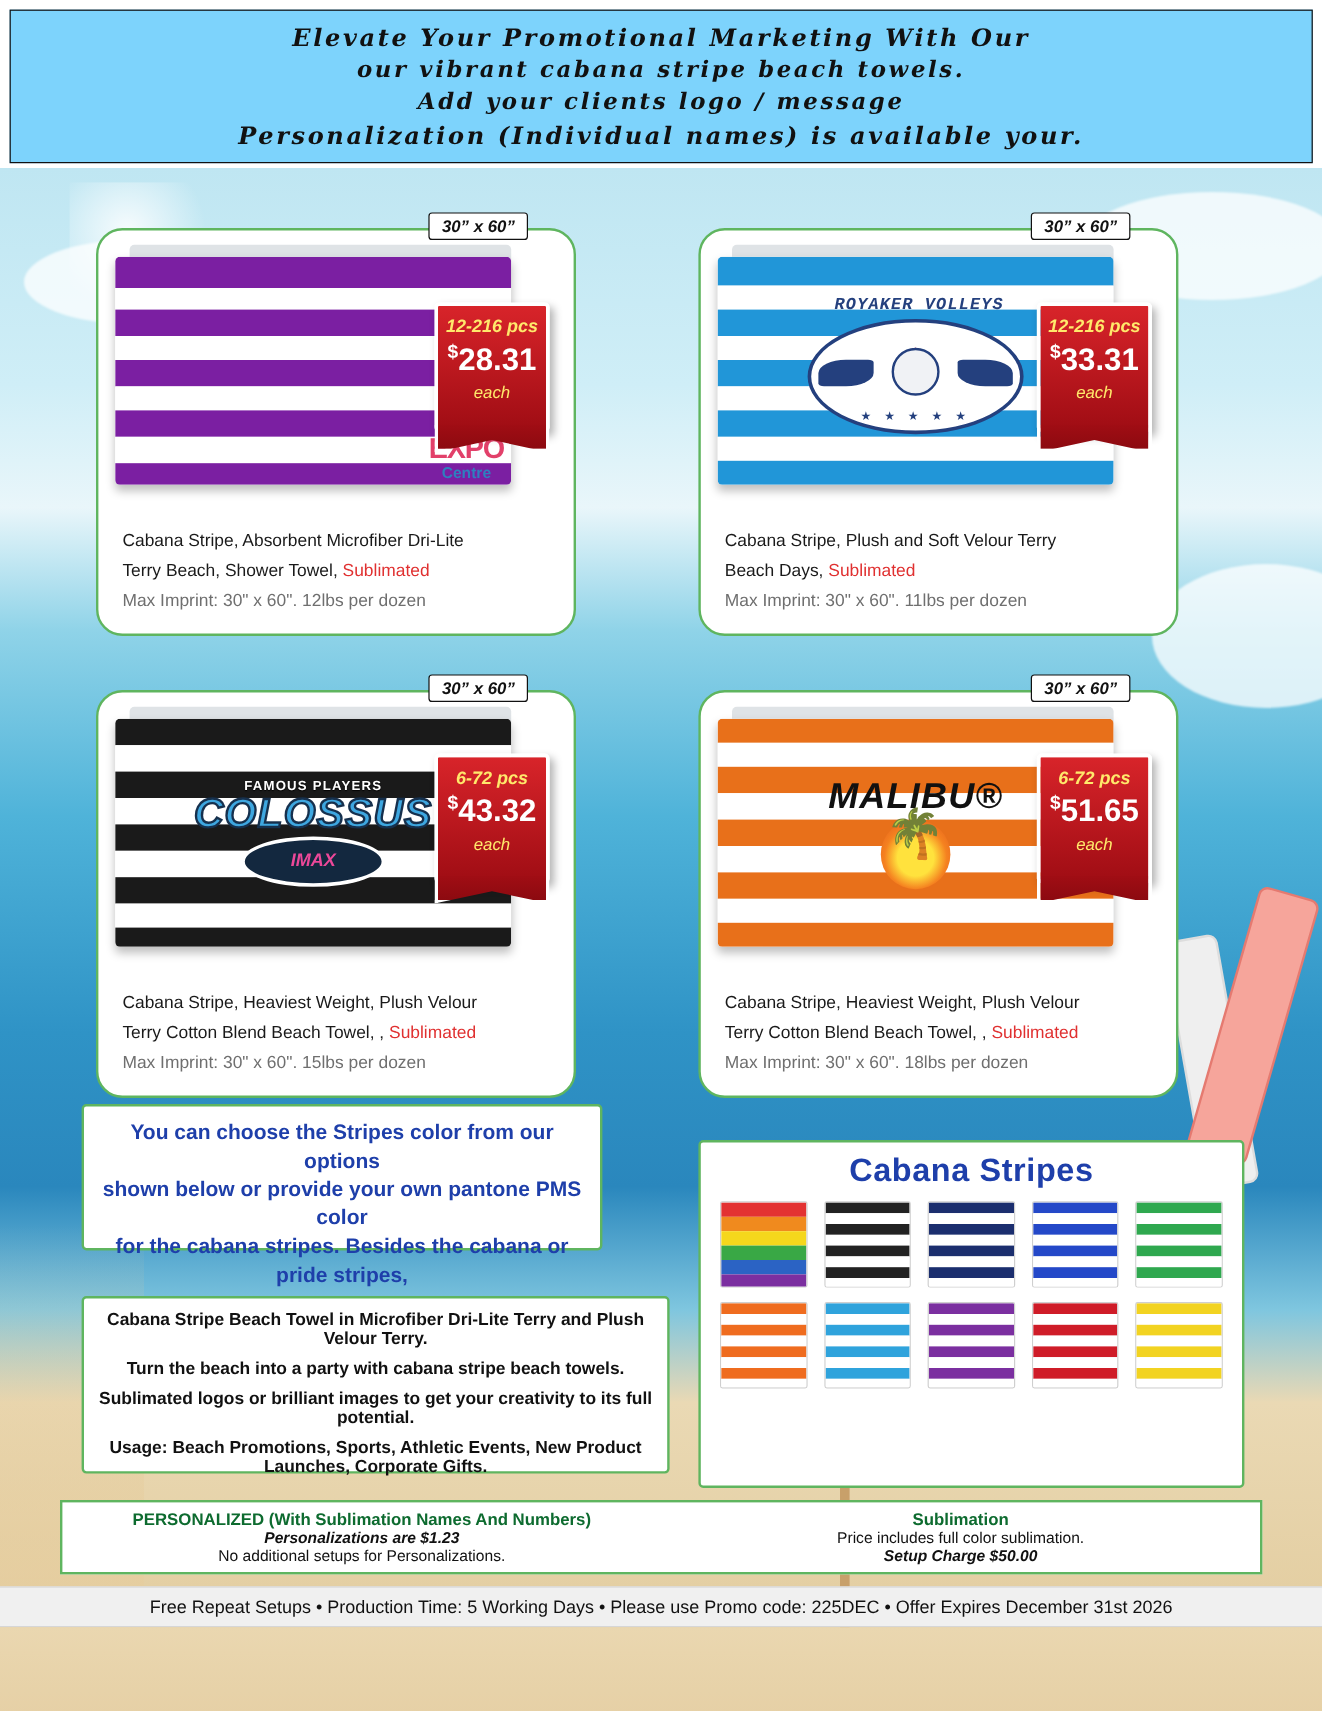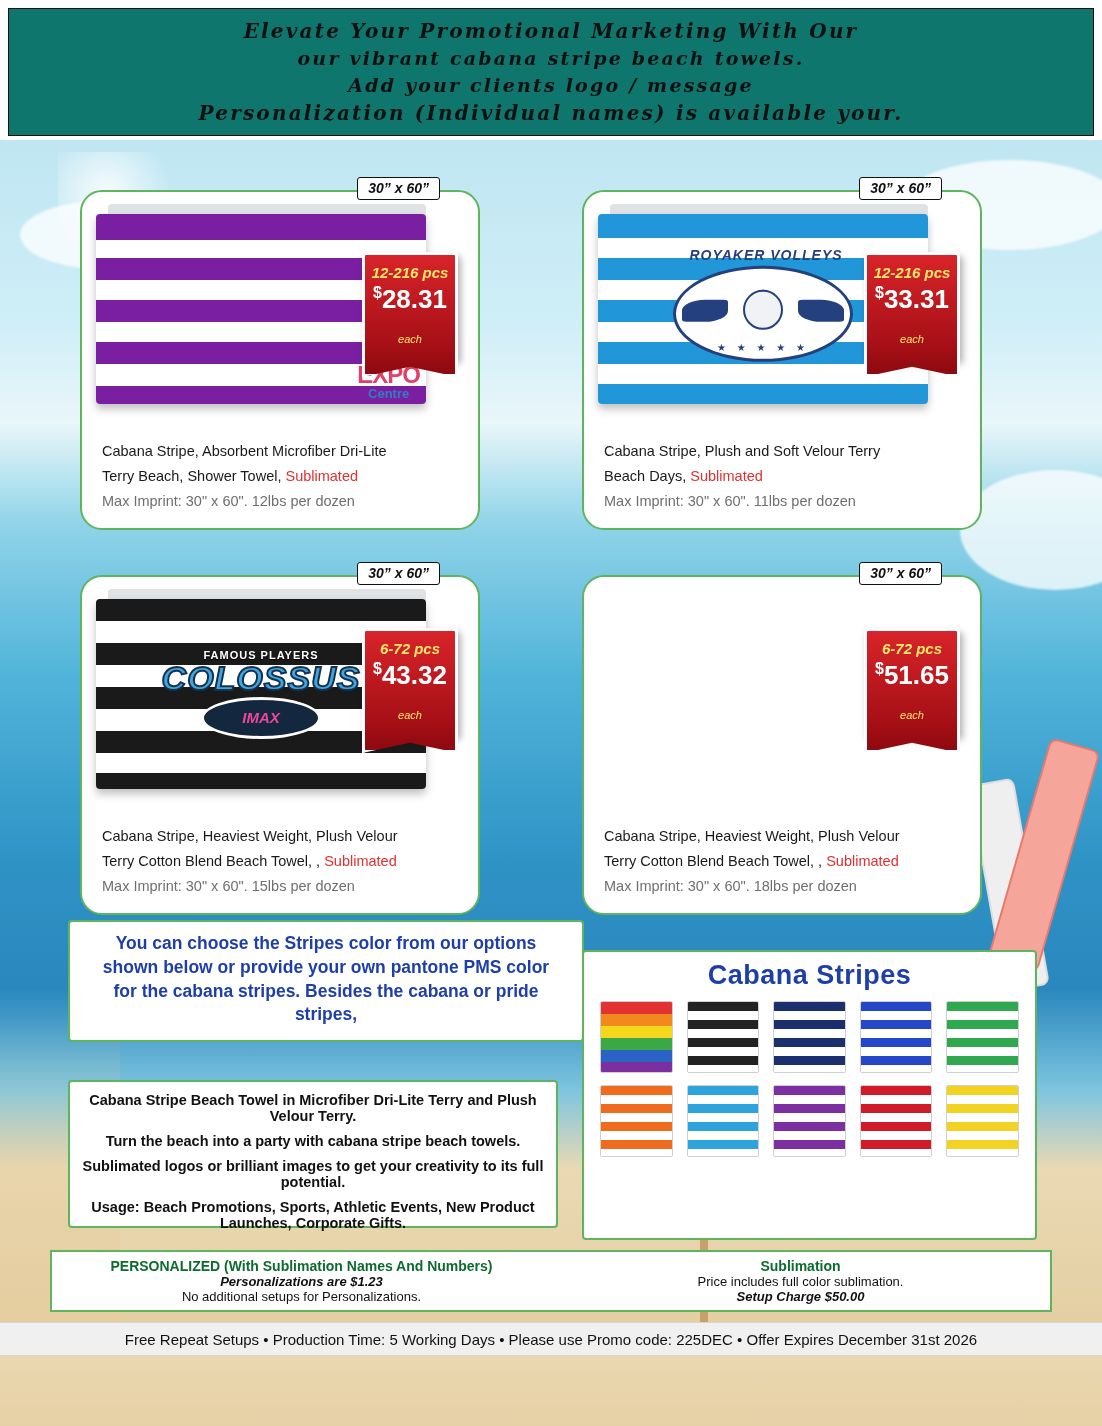--- a/index.html
+++ b/index.html
@@ -8,21 +8,21 @@
     width:1102px; height:1426px;
     font-family:"Liberation Sans", sans-serif;
     background:#ffffff;
     position:relative;
     overflow:hidden;
   }
 
   
   .header {
     position:absolute; left:8px; top:8px; width:1086px; height:128px;
-    background:#0f766e; border:1px solid #111;
+    background:#7dd3fc; border:1px solid #111;
     display:flex; flex-direction:column; align-items:center; justify-content:center;
   }
   .header div {
     font-family:"DejaVu Serif", serif;
     font-weight:bold; font-style:italic;
     font-size:20px; letter-spacing:2.2px; color:#111;
     line-height:1.42; text-align:center; white-space:nowrap;
   }
   .header div.l2 { font-size:19px; }
 
@@ -120,21 +120,21 @@
   .price:after {
     content:""; position:absolute; left:-3px; right:-3px; bottom:-20px;
     height:20px;
     background:linear-gradient(#a00d14,#8c0a10);
     border-left:3px solid #fff; border-right:3px solid #fff; border-bottom:3px solid #fff;
     clip-path:polygon(0 0, 100% 0, 100% 100%, 50% 55%, 0 100%);
   }
   .price .qty { font-size:15px; font-weight:bold; font-style:italic; color:#ffe96b; }
   .price .amt { font-size:26px; font-weight:bold; margin-top:3px; }
   .price .amt .cur { font-size:16px; vertical-align:super; }
-  .price .ea { font-size:11px; font-style:italic; color:#ffe96b; margin-top:18px; }
+  .price .ea { font-size:14px; font-style:italic; color:#ffe96b; margin-top:4px; }
   .price-p1 { left:362px; top:112px; }
   .price-p2 { left:864px; top:112px; }
   .price-p3 { left:362px; top:488px; }
   .price-p4 { left:864px; top:488px; }
 
   
   .logo-expo {
     position:absolute; right:6px; bottom:4px; text-align:center; line-height:1;
   }
   .logo-expo .t1 { font-size:8px; color:#e2406a; font-weight:bold; }
@@ -144,20 +144,21 @@
   .logo-volley {
     position:absolute; left:50%; top:50%; transform:translate(-50%,-45%);
     width:180px; height:96px;
     border:3px solid #24407e; border-radius:50%;
     background:#ffffff;
   }
   .logo-volley .arc {
     position:absolute; left:-6px; top:-22px; width:192px; text-align:center;
     font-size:14px; font-weight:bold; color:#24407e; font-style:italic;
     letter-spacing:1px;
+    font-family:Liberation Mono, monospace;
   }
   .logo-volley .ball {
     position:absolute; left:50%; top:46%; transform:translate(-50%,-50%);
     width:40px; height:40px; border-radius:50%;
     background:#f0f2f5; border:2px solid #24407e;
   }
   .logo-volley .wing {
     position:absolute; top:34%; width:46px; height:22px;
     background:#24407e; border-radius:50% 10% 50% 10%;
   }
@@ -210,21 +211,21 @@
   .logo-malibu .palm {
     position:absolute; left:50%; top:-8px; transform:translateX(-50%);
     font-size:40px; line-height:1; color:#1d1d1d;
   }
 
   
   .box {
     position:absolute; background:#ffffff; border:2px solid #5fb55f;
     border-radius:4px;
   }
-  .box-choose { left:68px; top:780px; width:516px; height:122px; padding:10px 14px; }
+  .box-choose { left:68px; top:780px; width:434px; height:122px; padding:10px 14px; }
   .box-choose p {
     margin:0; text-align:center;
     font-family:"Liberation Sans", sans-serif;
     font-weight:bold; color:#1e3faa; font-size:17.5px; line-height:1.36;
   }
   .box-info { left:68px; top:940px; width:490px; height:148px; padding:10px 12px; }
   .box-info p {
     margin:0 0 9px; text-align:center; font-weight:bold; color:#111; font-size:14.5px;
   }
   .box-info p:last-child { margin-bottom:0; }
@@ -409,20 +410,42 @@
     </div>
   </div>
   <div class="price price-p3">
     <div class="qty">6-72 pcs</div>
     <div class="amt"><span class="cur">$</span><span>43.32</span></div>
     <div class="ea">each</div>
   </div>
 
   <div class="card card-p4">
     <div class="size-tag">30” x 60”</div>
+    <div class="towel-wrap">
+      <div class="towel back"></div>
+      <div class="towel">
+        <div class="stripes">
+          <span style="top:0;height:20px;background:#e8701a"></span>
+          <span style="top:20px;height:20px;background:#fff"></span>
+          <span style="top:40px;height:22px;background:#e8701a"></span>
+          <span style="top:62px;height:22px;background:#fff"></span>
+          <span style="top:84px;height:22px;background:#e8701a"></span>
+          <span style="top:106px;height:22px;background:#fff"></span>
+          <span style="top:128px;height:22px;background:#e8701a"></span>
+          <span style="top:150px;height:20px;background:#fff"></span>
+          <span style="top:170px;height:20px;background:#e8701a"></span>
+        </div>
+        <div class="logo-malibu">
+          <div class="word">MALIBU®</div>
+          <div class="sun2">
+            <div class="palm">🌴</div>
+          </div>
+        </div>
+      </div>
+    </div>
     <div class="desc">
       <div>Cabana Stripe, Heaviest Weight, Plush Velour</div>
       <div>
         <span>Terry Cotton Blend Beach Towel, , </span><span class="sub">Sublimated</span>
       </div>
       <div class="l3">
         <span>Max Imprint: 30" x 60". </span><span>18lbs per dozen</span>
       </div>
     </div>
   </div>

